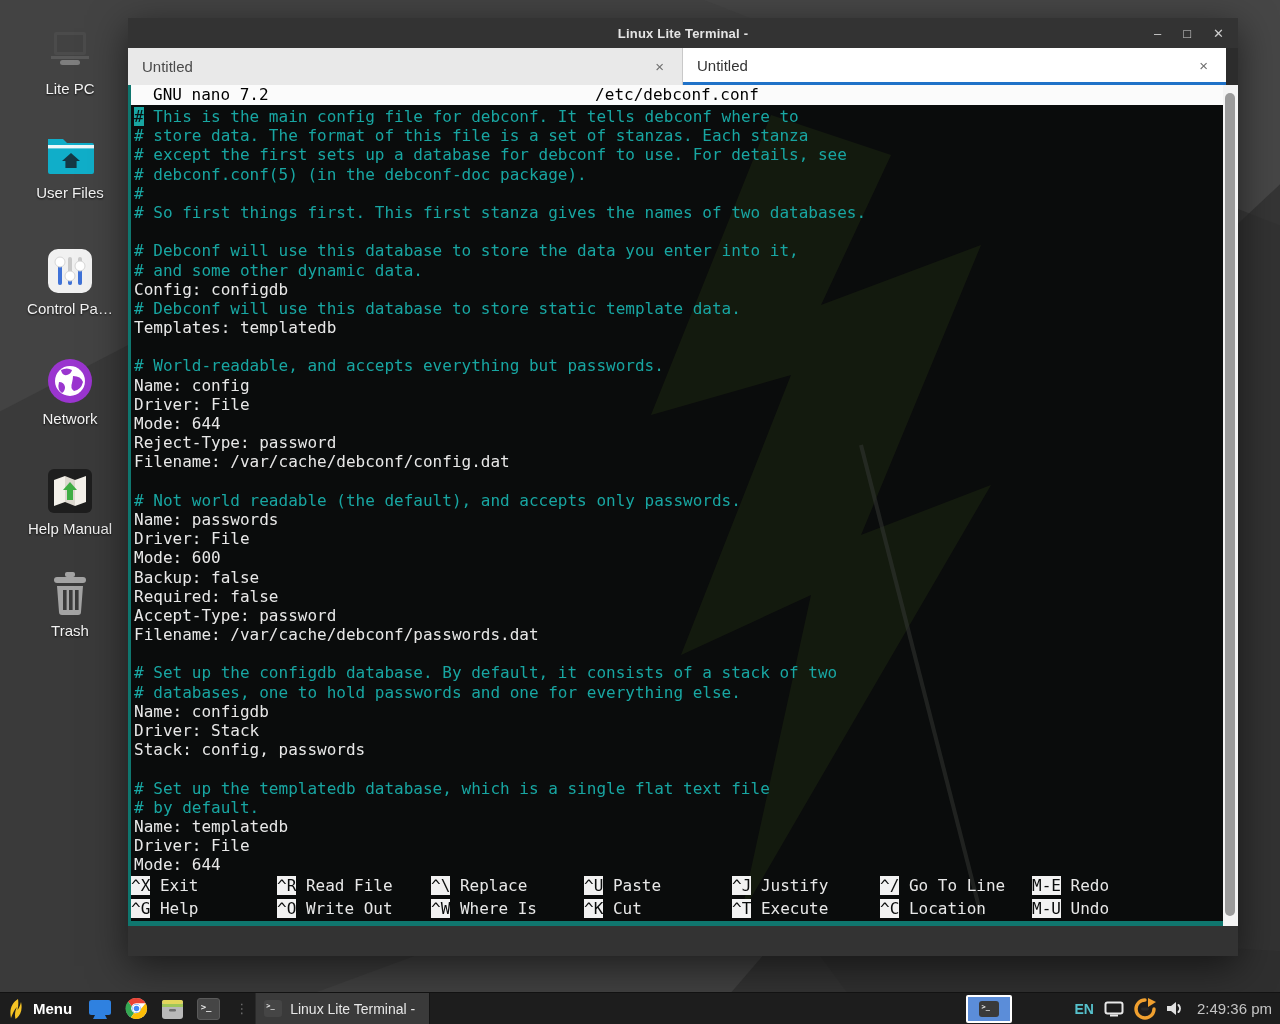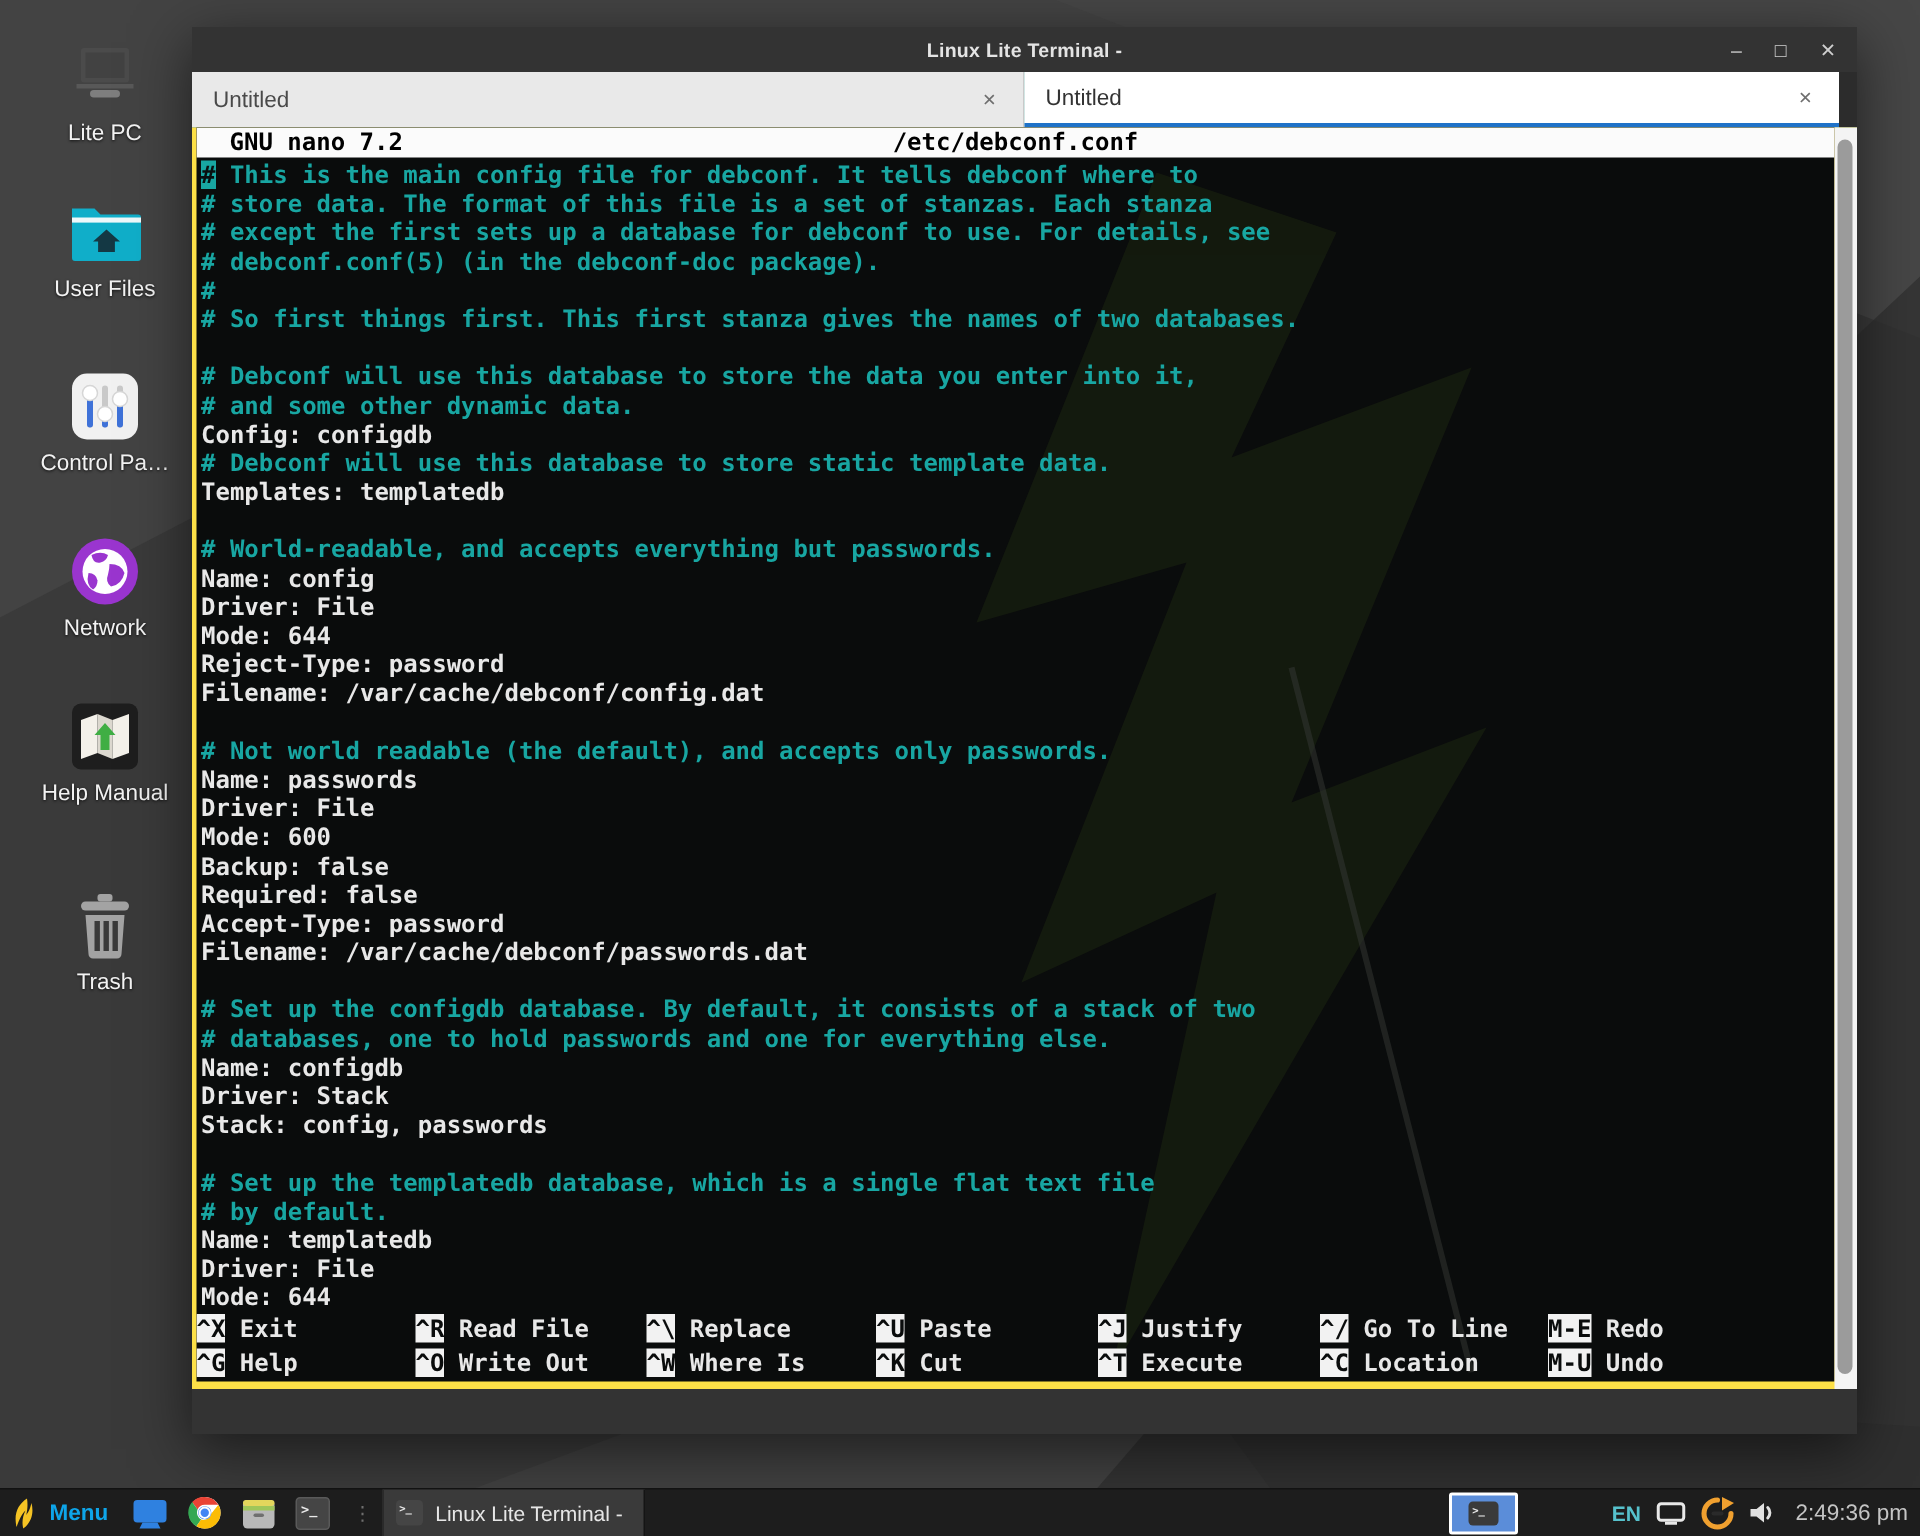--- a/index.html
+++ b/index.html
@@ -42,21 +42,21 @@
 
   .tabbar { height:37px; display:flex; background:#14b8a6; }
   .tab { display:flex; align-items:center; padding:0 14px; font-size:15px; position:relative; }
   .tab .tlabel { flex:1; }
   .tab .tclose { color:#6f6f6f; font-size:15px; padding:0 4px; }
   .tab-inactive { width:555px; background:#e9e9e9; color:#4a4a4a; border-right:1px solid #c9c9c9; }
   .tab-active { flex:1; background:#ffffff; color:#333; border-bottom:3px solid #1f72c8; }
   .tabgap { width:12px; background:#2c2c2c; }
 
   
-  .termframe { position:relative; height:841px; background:#fde047;font-weight:bold; }
+  .termframe { position:relative; height:841px; background:#0f766e; }
   .termblack { position:absolute; left:3px; top:0; right:15px; bottom:5px;
                background:#0a0c0c; overflow:hidden; display:flex; flex-direction:column;
                font-family:"DejaVu Sans Mono", monospace; font-size:16px; }
   .scrolltrack { position:absolute; right:0; top:0; width:15px; bottom:0; background:#f4f4f4; }
   .scrollthumb { position:absolute; left:2px; right:3px; top:8px; bottom:10px;
                  background:#9b9b9b; border-radius:6px; }
 
   .watermark { position:absolute; left:430px; top:30px; opacity:.55; pointer-events:none; }
 
   .nanoheader { position:relative; height:20px; background:#fbfbfb; color:#000;
@@ -74,21 +74,21 @@
                display:grid; grid-template-columns:146px 154px 153px 148px 148px 152px auto;
                grid-auto-rows:19.2px; line-height:19.2px; }
   .scell { white-space:pre; color:#e8e8e8; }
   .skey { background:#f2f2f2; color:#0a0c0c; }
 
   
   .taskbar { position:absolute; left:0; bottom:0; width:1280px; height:32px;
              background:#1d1d1d; border-top:1px solid #121212;
              display:flex; align-items:center; }
   .menu-btn { display:flex; align-items:center; gap:7px; padding:0 10px 0 8px; height:100%; }
-  .menu-btn span { color:#0ea5e9; font-size:15px; font-weight:bold; }
+  .menu-btn span { color:#ffffff; font-size:15px; font-weight:bold; }
   .pinrow { display:flex; align-items:center; gap:12px; padding:0 6px; }
   .pin { width:24px; height:24px; display:flex; align-items:center; justify-content:center; }
   .sep { color:#6f6f6f; font-size:13px; padding:0 3px; letter-spacing:-2px; }
   .taskbtn { height:100%; display:flex; align-items:center; gap:8px; padding:0 14px 0 8px;
              background:#3a3a3a; border-left:1px solid #2a2a2a; border-right:1px solid #141414;
              max-width:200px; }
   .taskbtn span { color:#e6e6e6; font-size:14px; white-space:nowrap; }
   .tray { margin-left:auto; display:flex; align-items:center; gap:10px; padding-right:8px; }
   .pager { width:46px; height:28px; background:#5b8dd9; border:2px solid #fff; border-radius:2px;
            display:flex; align-items:center; justify-content:center; margin-right:52px; }
@@ -171,21 +171,21 @@
           <rect x="1" y="1" width="44" height="44" rx="6" fill="#1e1e1e"></rect>
           <path d="M7 12 l11 -4 v26 l-11 4 Z" fill="#f4f1ea"></path>
           <path d="M18 8 l10 4 v26 l-10 -4 Z" fill="#dcd8cf"></path>
           <path d="M28 12 l11 -4 v26 l-11 4 Z" fill="#f4f1ea"></path>
           <path d="M23 14 l7 8 h-4 v10 h-6 V22 h-4 Z" fill="#3fae44"></path>
         </svg>
       </div>
       <div class="lbl">Help Manual</div>
     </div>
 
-    <div class="dicon" style="top:566px">
+    <div class="dicon" style="top:542px">
       <div class="ig">
         <svg width="44" height="46" viewBox="0 0 44 46">
           <rect x="17" y="2" width="10" height="5" rx="2" fill="#a3a3a3"></rect>
           <rect x="6" y="7" width="32" height="6" rx="3" fill="#a3a3a3"></rect>
           <path d="M9 16 h26 l-2 26 a3 3 0 0 1 -3 3 H14 a3 3 0 0 1 -3 -3 Z" fill="#a3a3a3"></path>
           <rect x="15" y="20" width="3.6" height="20" fill="#3a3a3a"></rect>
           <rect x="21" y="20" width="3.6" height="20" fill="#3a3a3a"></rect>
           <rect x="27" y="20" width="3.6" height="20" fill="#3a3a3a"></rect>
         </svg>
       </div>

